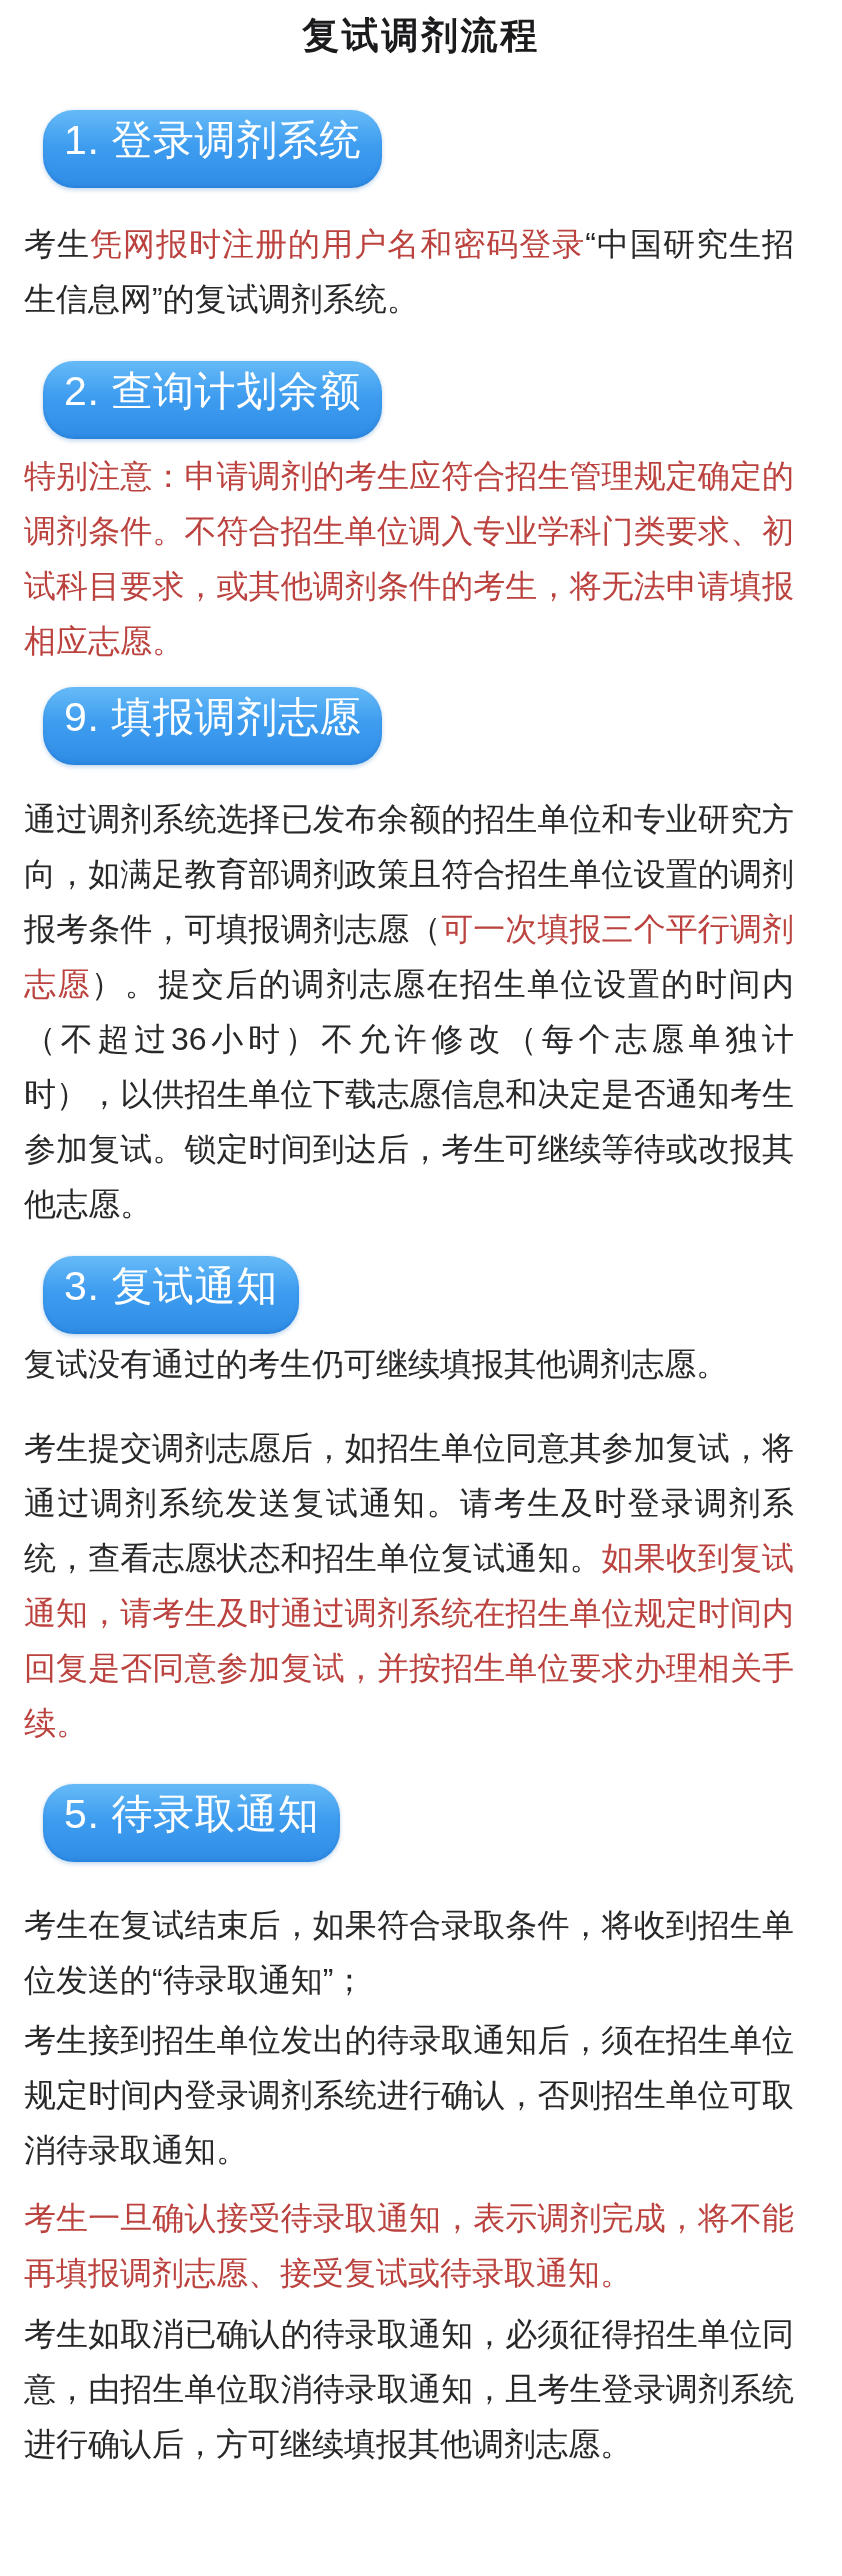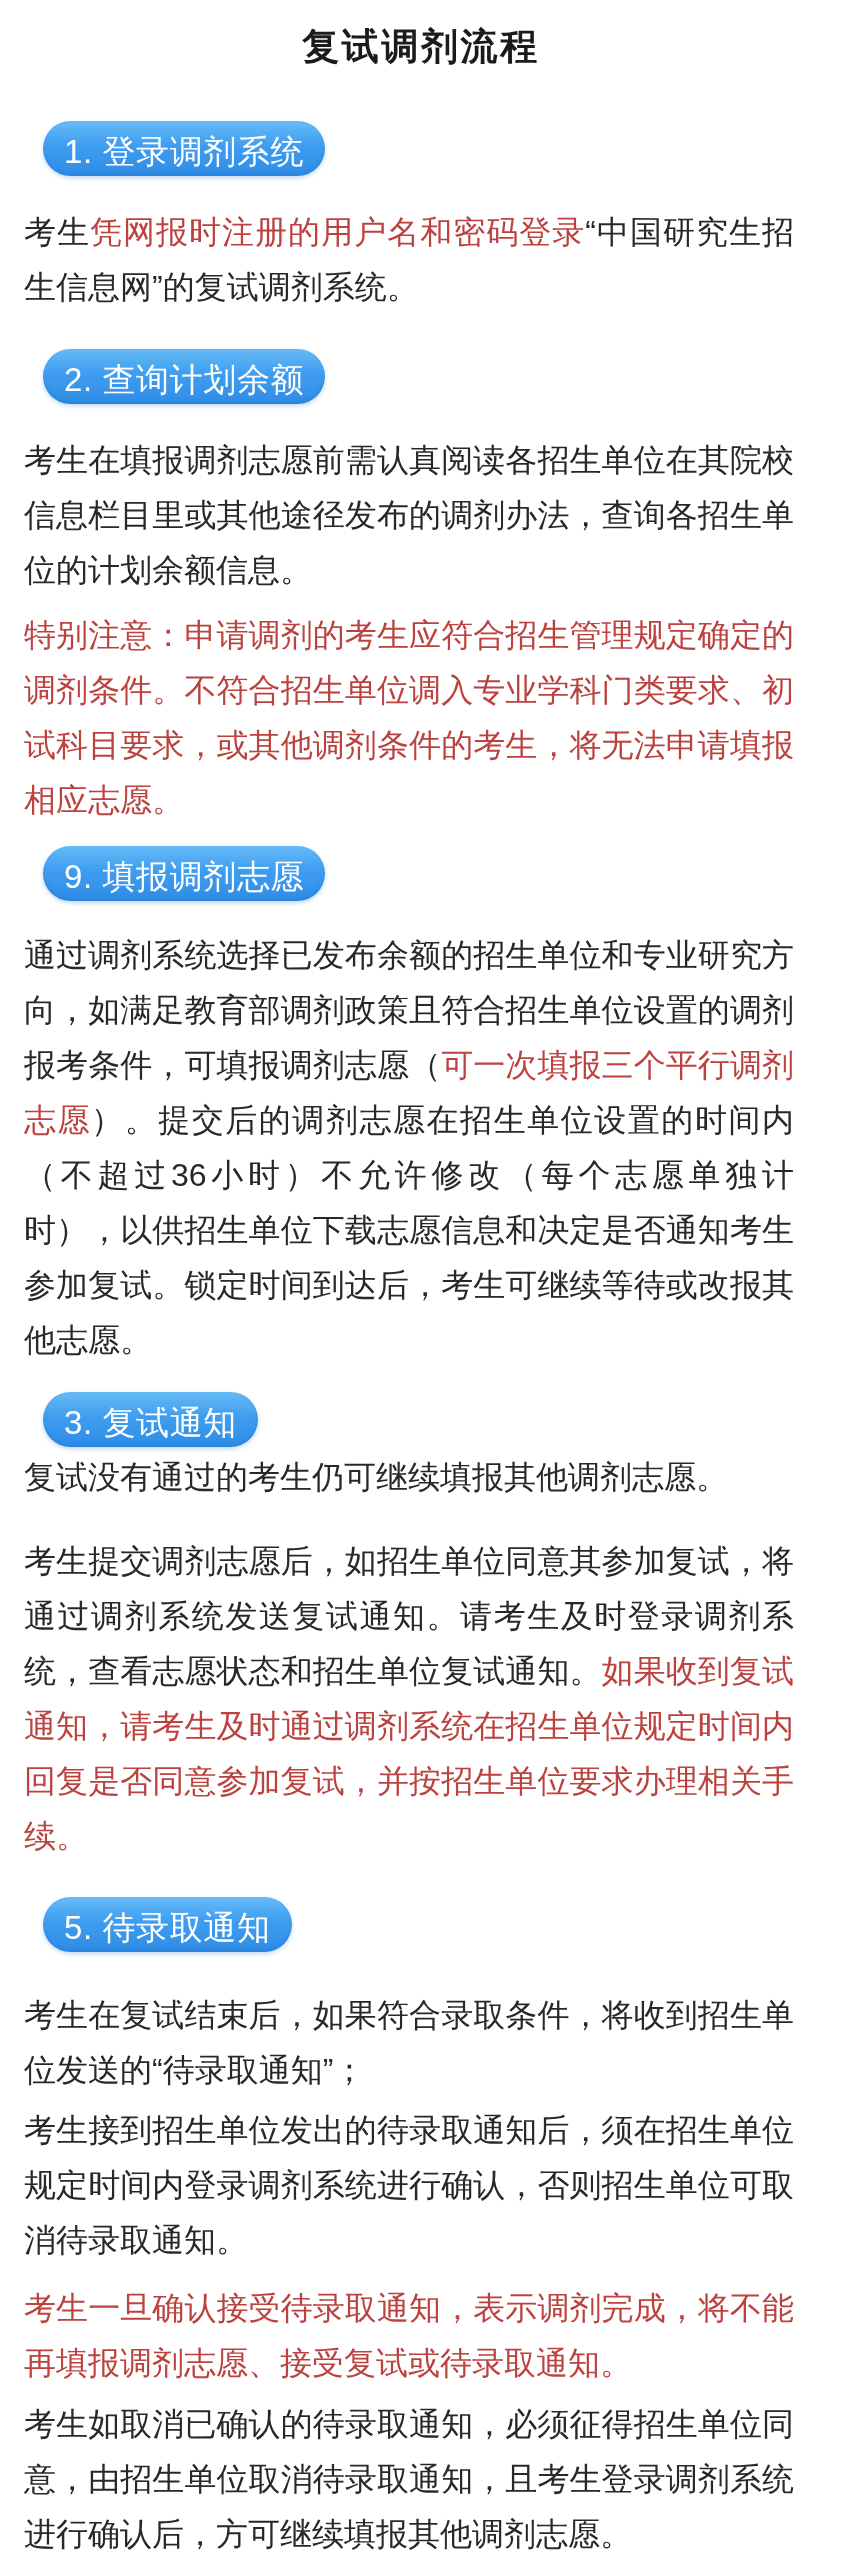--- a/index.html
+++ b/index.html
@@ -14,35 +14,35 @@
     font-family: "Liberation Sans", sans-serif;
     color: #28282b;
   }
   .page {
     width: 842px;
     height: 2576px;
     position: relative;
   }
   .title {
     margin: 0 36px;
-    padding-top: 26px;
+    padding-top: 15px;
     text-align: center;
     font-size: 37px;
     line-height: 41px;
     font-weight: 700;
     letter-spacing: 2.6px;
     color: #1b1b1d;
   }
   .step-badge {
     display: inline-block;
     margin-left: 43px;
     padding: 0 21px;
-    height: 55px;
+    height: 78px;
     line-height: 61px;
-    font-size: 33px;
+    font-size: 41px;
     letter-spacing: 0.6px;
     color: #ffffff;
     border-radius: 31px;
     background: linear-gradient(180deg, #66bbf7 0%, #3f9df0 45%, #2e8ce6 100%);
     box-shadow: 0 1.9px 4.5px rgba(35, 110, 190, 0.28), inset 0 -1.9px 3.8px rgba(0, 70, 150, 0.15);
     white-space: nowrap;
   }
   .para {
     margin: 0 24px;
     width: 770px;
@@ -76,21 +76,20 @@
   <h1 class="title">复试调剂流程</h1>
 
   <div>
     <div class="step-badge mt84">1. 登录调剂系统</div>
   </div>
   <p class="para mt46"><span>考生</span><span class="red">凭网报时注册的用户名和密码登录</span><span>“中国研究生招生信息网”的复试调剂系统。</span></p>
 
   <div>
     <div class="step-badge mt54">2. 查询计划余额</div>
   </div>
-  <p class="para mt46"><span>考生在填报调剂志愿前需认真阅读各招生单位在其院校信息栏目里或其他途径发布的调剂办法，查询各招生单位的计划余额信息。</span></p>
   <p class="para mt16"><span class="red">特别注意：申请调剂的考生应符合招生管理规定确定的调剂条件。不符合招生单位调入专业学科门类要求、初试科目要求，或其他调剂条件的考生，将无法申请填报相应志愿。</span></p>
 
   <div>
     <div class="step-badge mt28">9. 填报调剂志愿</div>
   </div>
   <p class="para mt42"><span>通过调剂系统选择已发布余额的招生单位和专业研究方向，如满足教育部调剂政策且符合招生单位设置的调剂报考条件，可填报调剂志愿（</span><span class="red">可一次填报三个平行调剂志愿</span><span>）。提交后的调剂志愿在招生单位设置的时间内（不超过36小时）不允许修改（每个志愿单独计时），以供招生单位下载志愿信息和决定是否通知考生参加复试。锁定时间到达后，考生可继续等待或改报其他志愿。</span></p>
 
   <div>
     <div class="step-badge mt38">3. 复试通知</div>
   </div>

